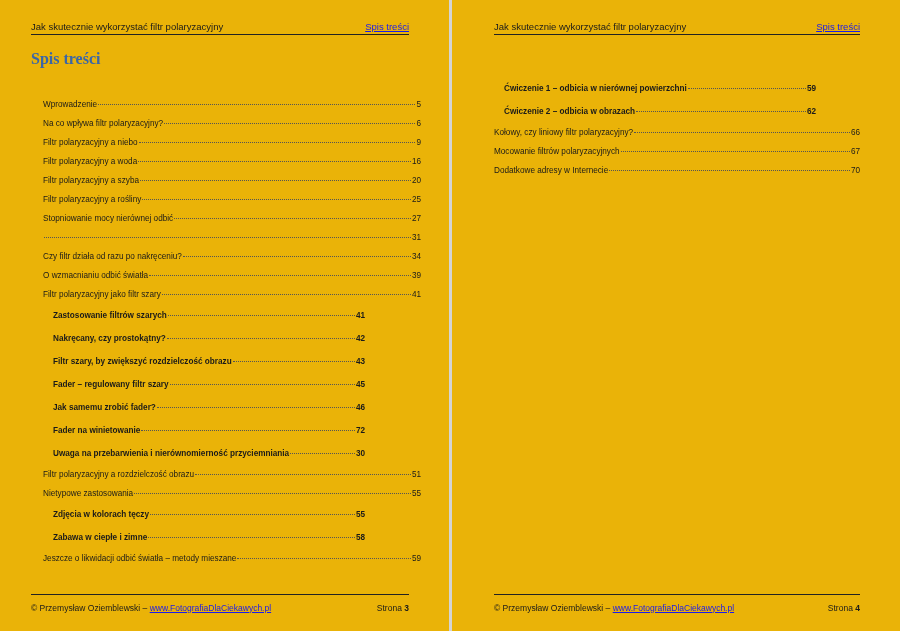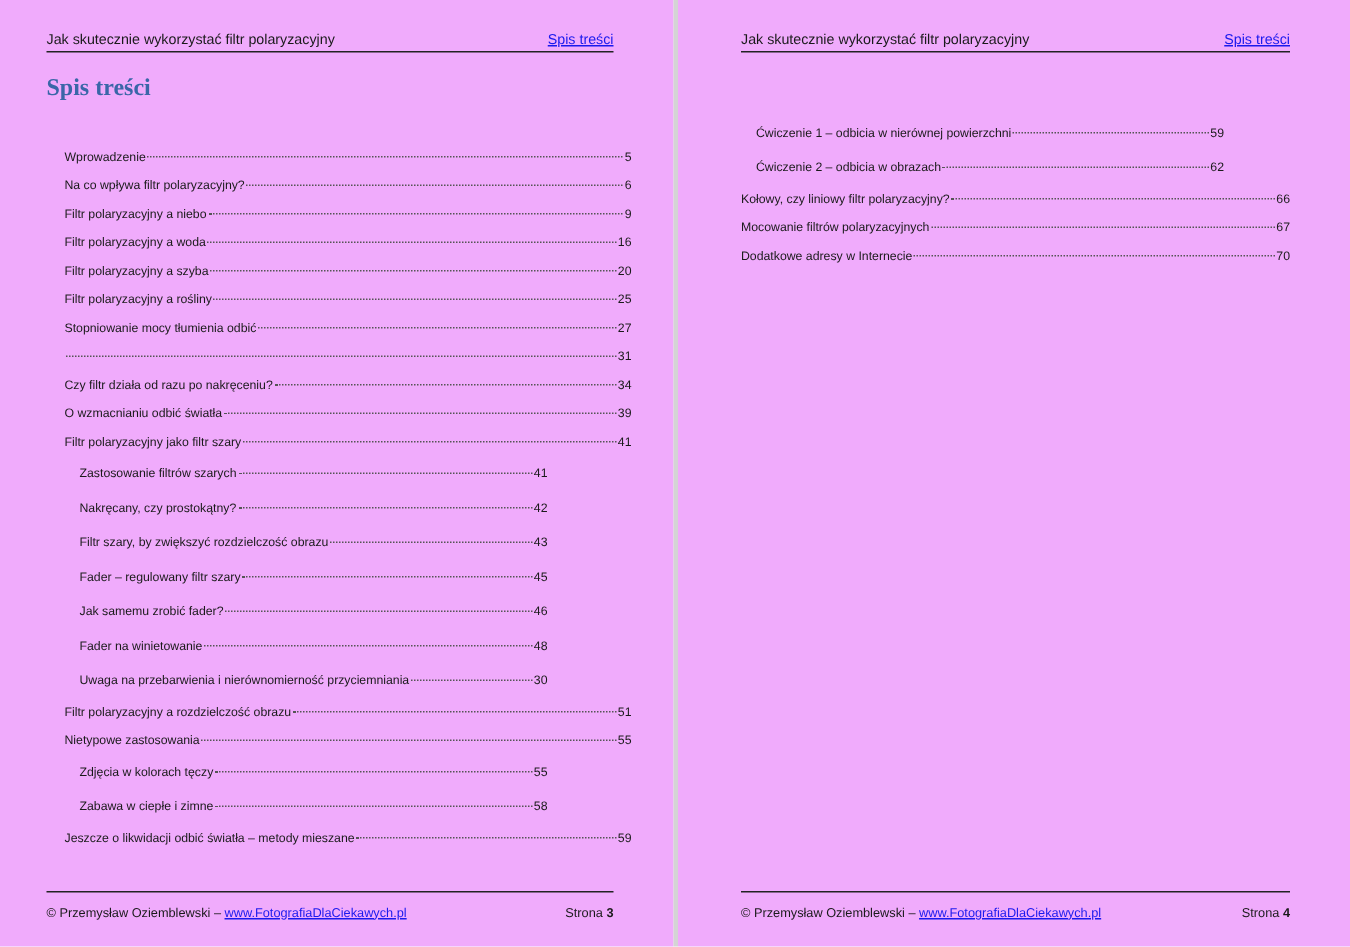--- a/index.html
+++ b/index.html
@@ -1,21 +1,21 @@
 <!DOCTYPE html>
 <html><head>
   <meta charset="utf-8">
   <style>
     html, body { margin: 0; padding: 0; }
     body {
       width: 900px; height: 631px; background: #ffffff;
       font-family: "Liberation Sans", "DejaVu Sans", sans-serif;
       color: #1a1a1a; position: relative; overflow: hidden;
     }
-    .page { position: absolute; top: 0; height: 631px; background: #f0abfc; }
+    .page { position: absolute; top: 0; height: 631px; background: #eab308; }
     #page-left { left: 0; width: 449px; }
     #page-right { left: 452px; width: 448px; }
     .divider { position: absolute; left: 449px; top: 0; width: 3px; height: 631px; background: #d4d4d4; }
     .header {
       position: absolute; top: 18px; height: 17px;
       border-bottom: 1.5px solid #222;
       font-size: 9.5px; display: flex; justify-content: space-between; align-items: flex-end;
       padding-bottom: 2px; box-sizing: border-box;
     }
     #page-left .header { left: 31px; width: 378px; }
@@ -26,21 +26,21 @@
       font-family: "Liberation Serif", "DejaVu Serif", serif;
       font-size: 16px; font-weight: bold; color: #3a66a8;
     }
     .toc { position: absolute; list-style: none; margin: 0; padding: 0; }
     #page-left .toc { left: 31px; top: 95px; width: 378px; margin-left: 12px; }
     #page-right .toc { left: 42px; top: 77px; width: 366px; }
     .toc li {
       display: flex; align-items: baseline; font-size: 8.2px; height: 19px;
       line-height: 19px; white-space: nowrap; cursor: pointer;
     }
-    .toc li.lvl2 { padding-left: 10px; width: 312px; height: 23px; line-height: 23px; }
+    .toc li.lvl2 { padding-left: 10px; width: 312px; height: 23px; line-height: 23px; font-weight: bold; }
     .toc li .lbl { flex: 0 0 auto; }
     .toc li .dots {
       flex: 1 1 auto; overflow: hidden; margin: 0 1px;
       border-bottom: 1px dotted #555; height: 0; transform: translateY(-2px);
     }
     .toc li .pg { flex: 0 0 auto; }
     .footer {
       position: absolute; top: 594px; height: 22px;
       border-top: 1.5px solid #222; font-size: 8.5px;
       display: flex; justify-content: space-between; align-items: center;
@@ -84,21 +84,21 @@
         <span class="lbl">Filtr polaryzacyjny a szyba</span>
         <span class="dots"></span>
         <span class="pg">20</span>
       </li>
       <li class="lvl1">
         <span class="lbl">Filtr polaryzacyjny a rośliny</span>
         <span class="dots"></span>
         <span class="pg">25</span>
       </li>
       <li class="lvl1">
-        <span class="lbl">Stopniowanie mocy tłumienia odbić</span>
+        <span class="lbl">Stopniowanie mocy nierównej odbić</span>
         <span class="dots"></span>
         <span class="pg">27</span>
       </li>
       <li class="lvl1">
         <span class="dots"></span>
         <span class="pg">31</span>
       </li>
       <li class="lvl1">
         <span class="lbl">Czy filtr działa od razu po nakręceniu?</span>
         <span class="dots"></span>
@@ -135,21 +135,21 @@
         <span class="pg">45</span>
       </li>
       <li class="lvl2">
         <span class="lbl">Jak samemu zrobić fader?</span>
         <span class="dots"></span>
         <span class="pg">46</span>
       </li>
       <li class="lvl2">
         <span class="lbl">Fader na winietowanie</span>
         <span class="dots"></span>
-        <span class="pg">48</span>
+        <span class="pg">72</span>
       </li>
       <li class="lvl2">
         <span class="lbl">Uwaga na przebarwienia i nierównomierność przyciemniania</span>
         <span class="dots"></span>
         <span class="pg">30</span>
       </li>
       <li class="lvl1">
         <span class="lbl">Filtr polaryzacyjny a rozdzielczość obrazu</span>
         <span class="dots"></span>
         <span class="pg">51</span>

